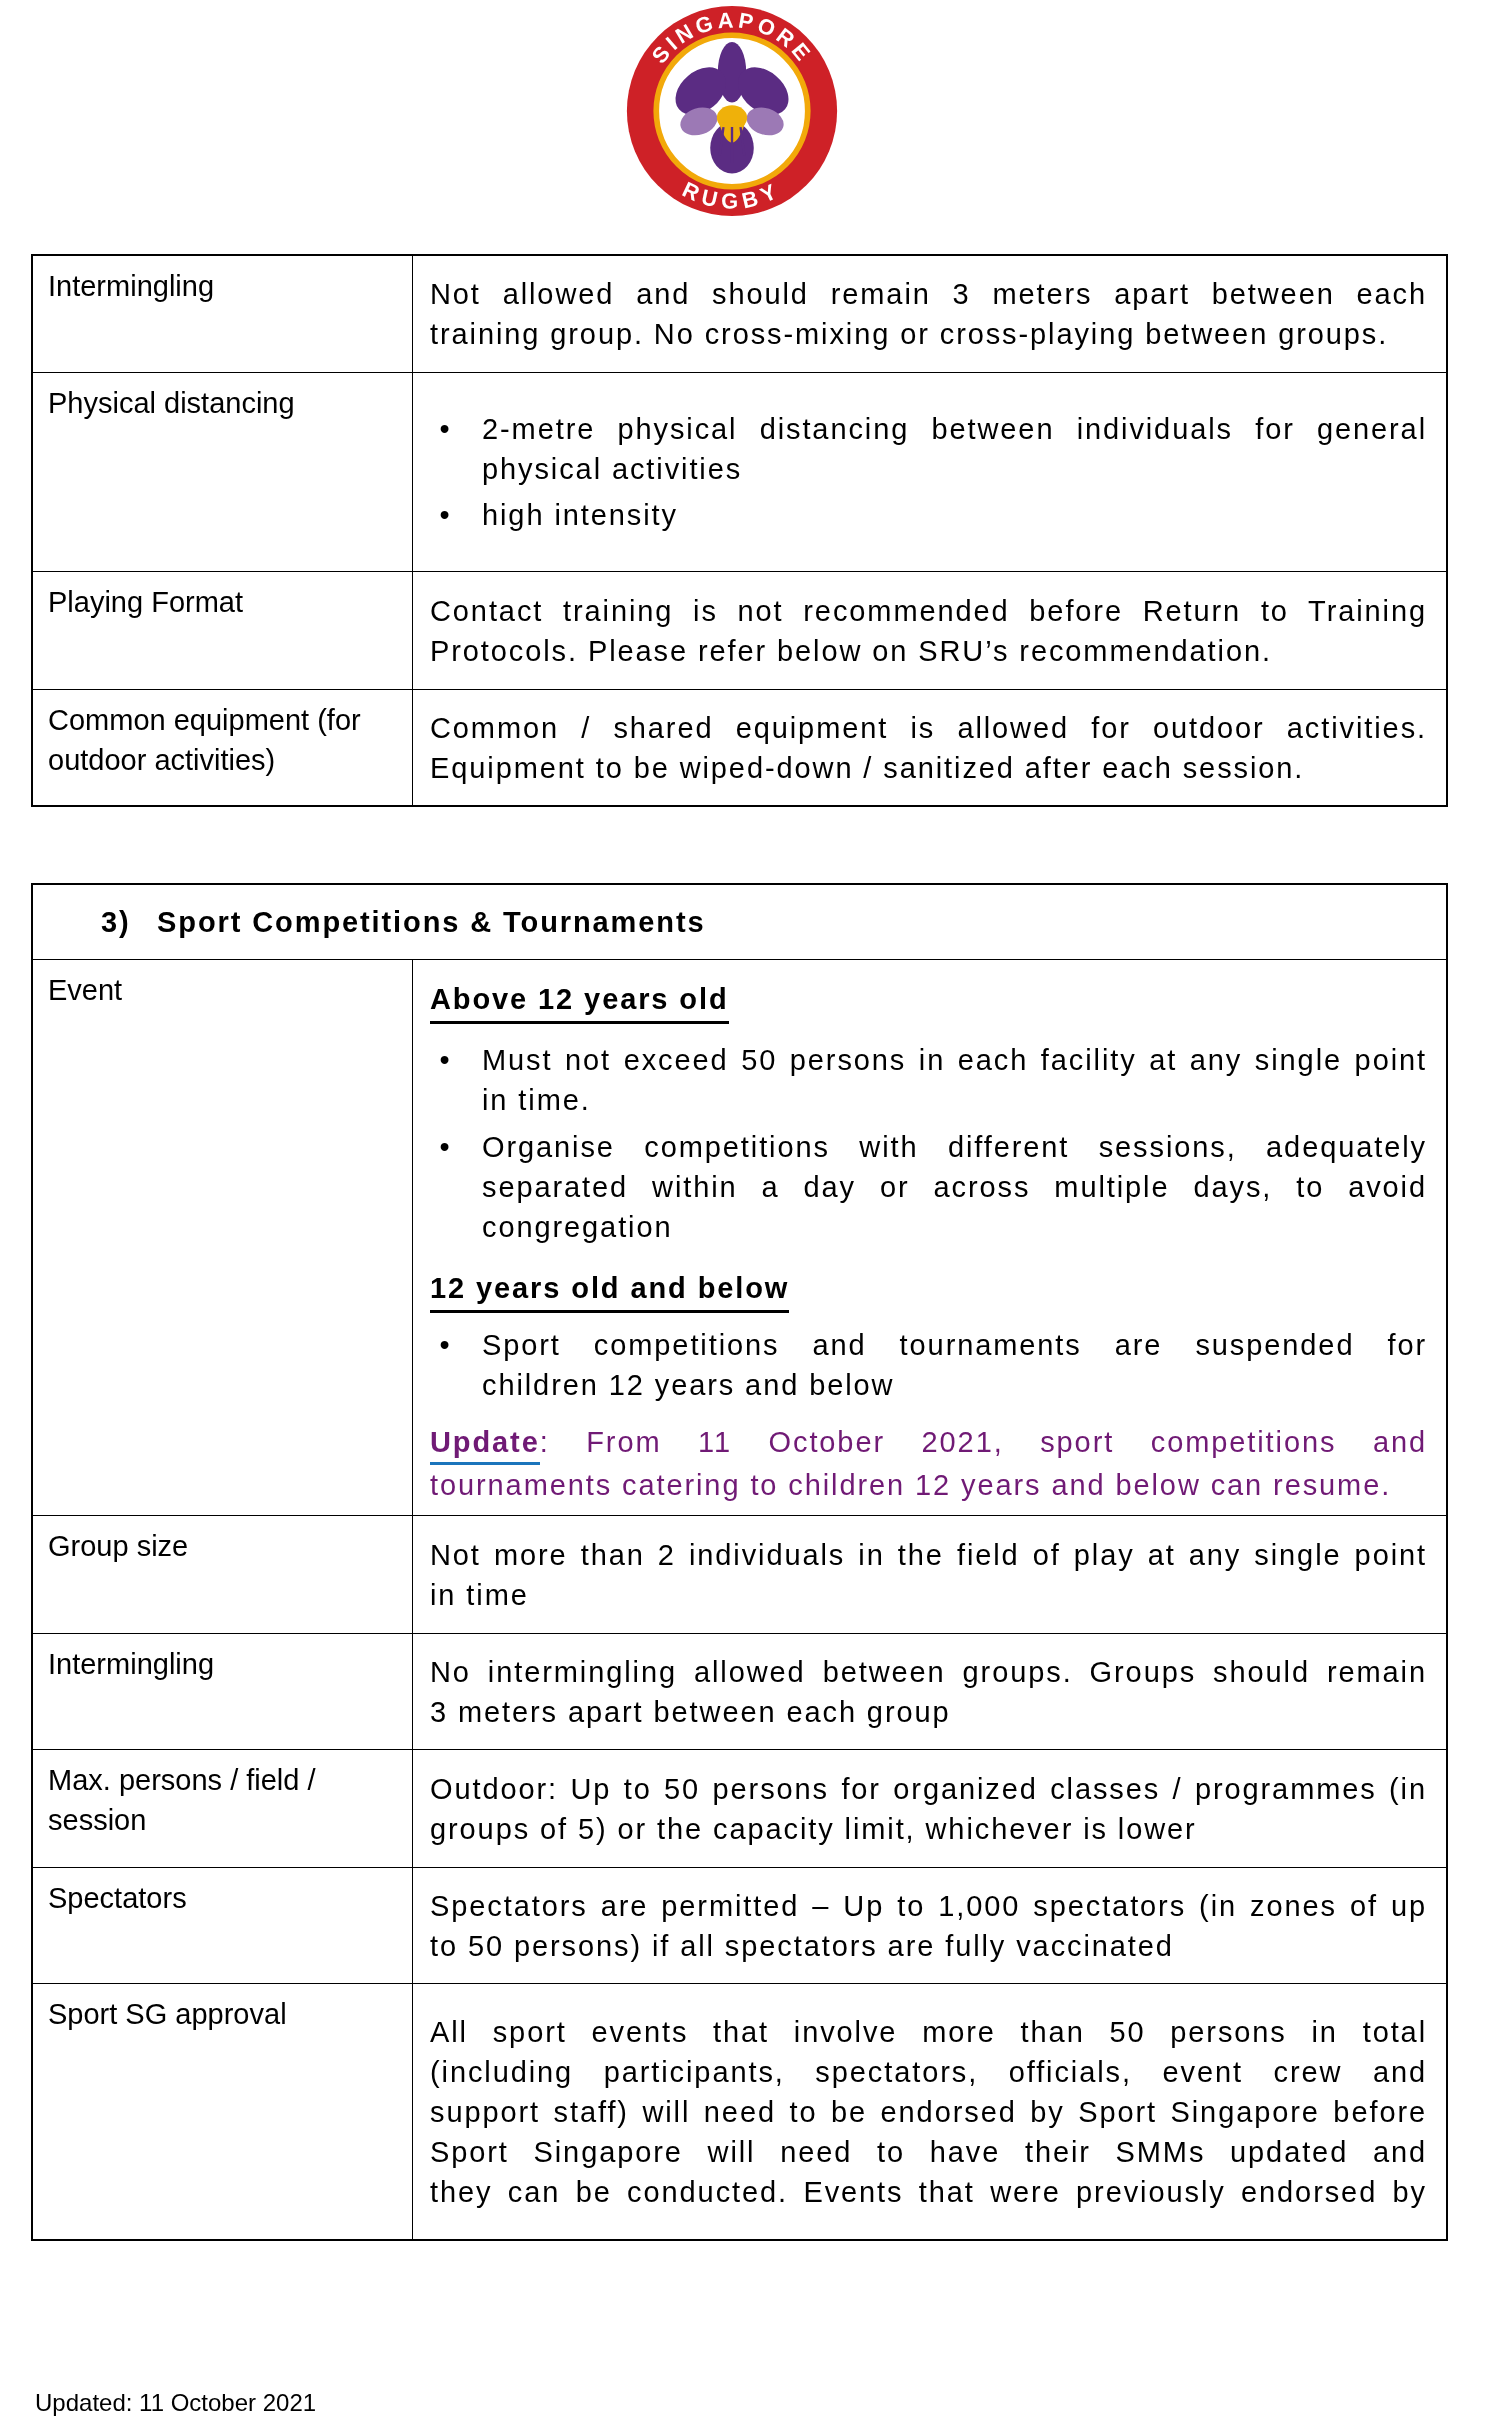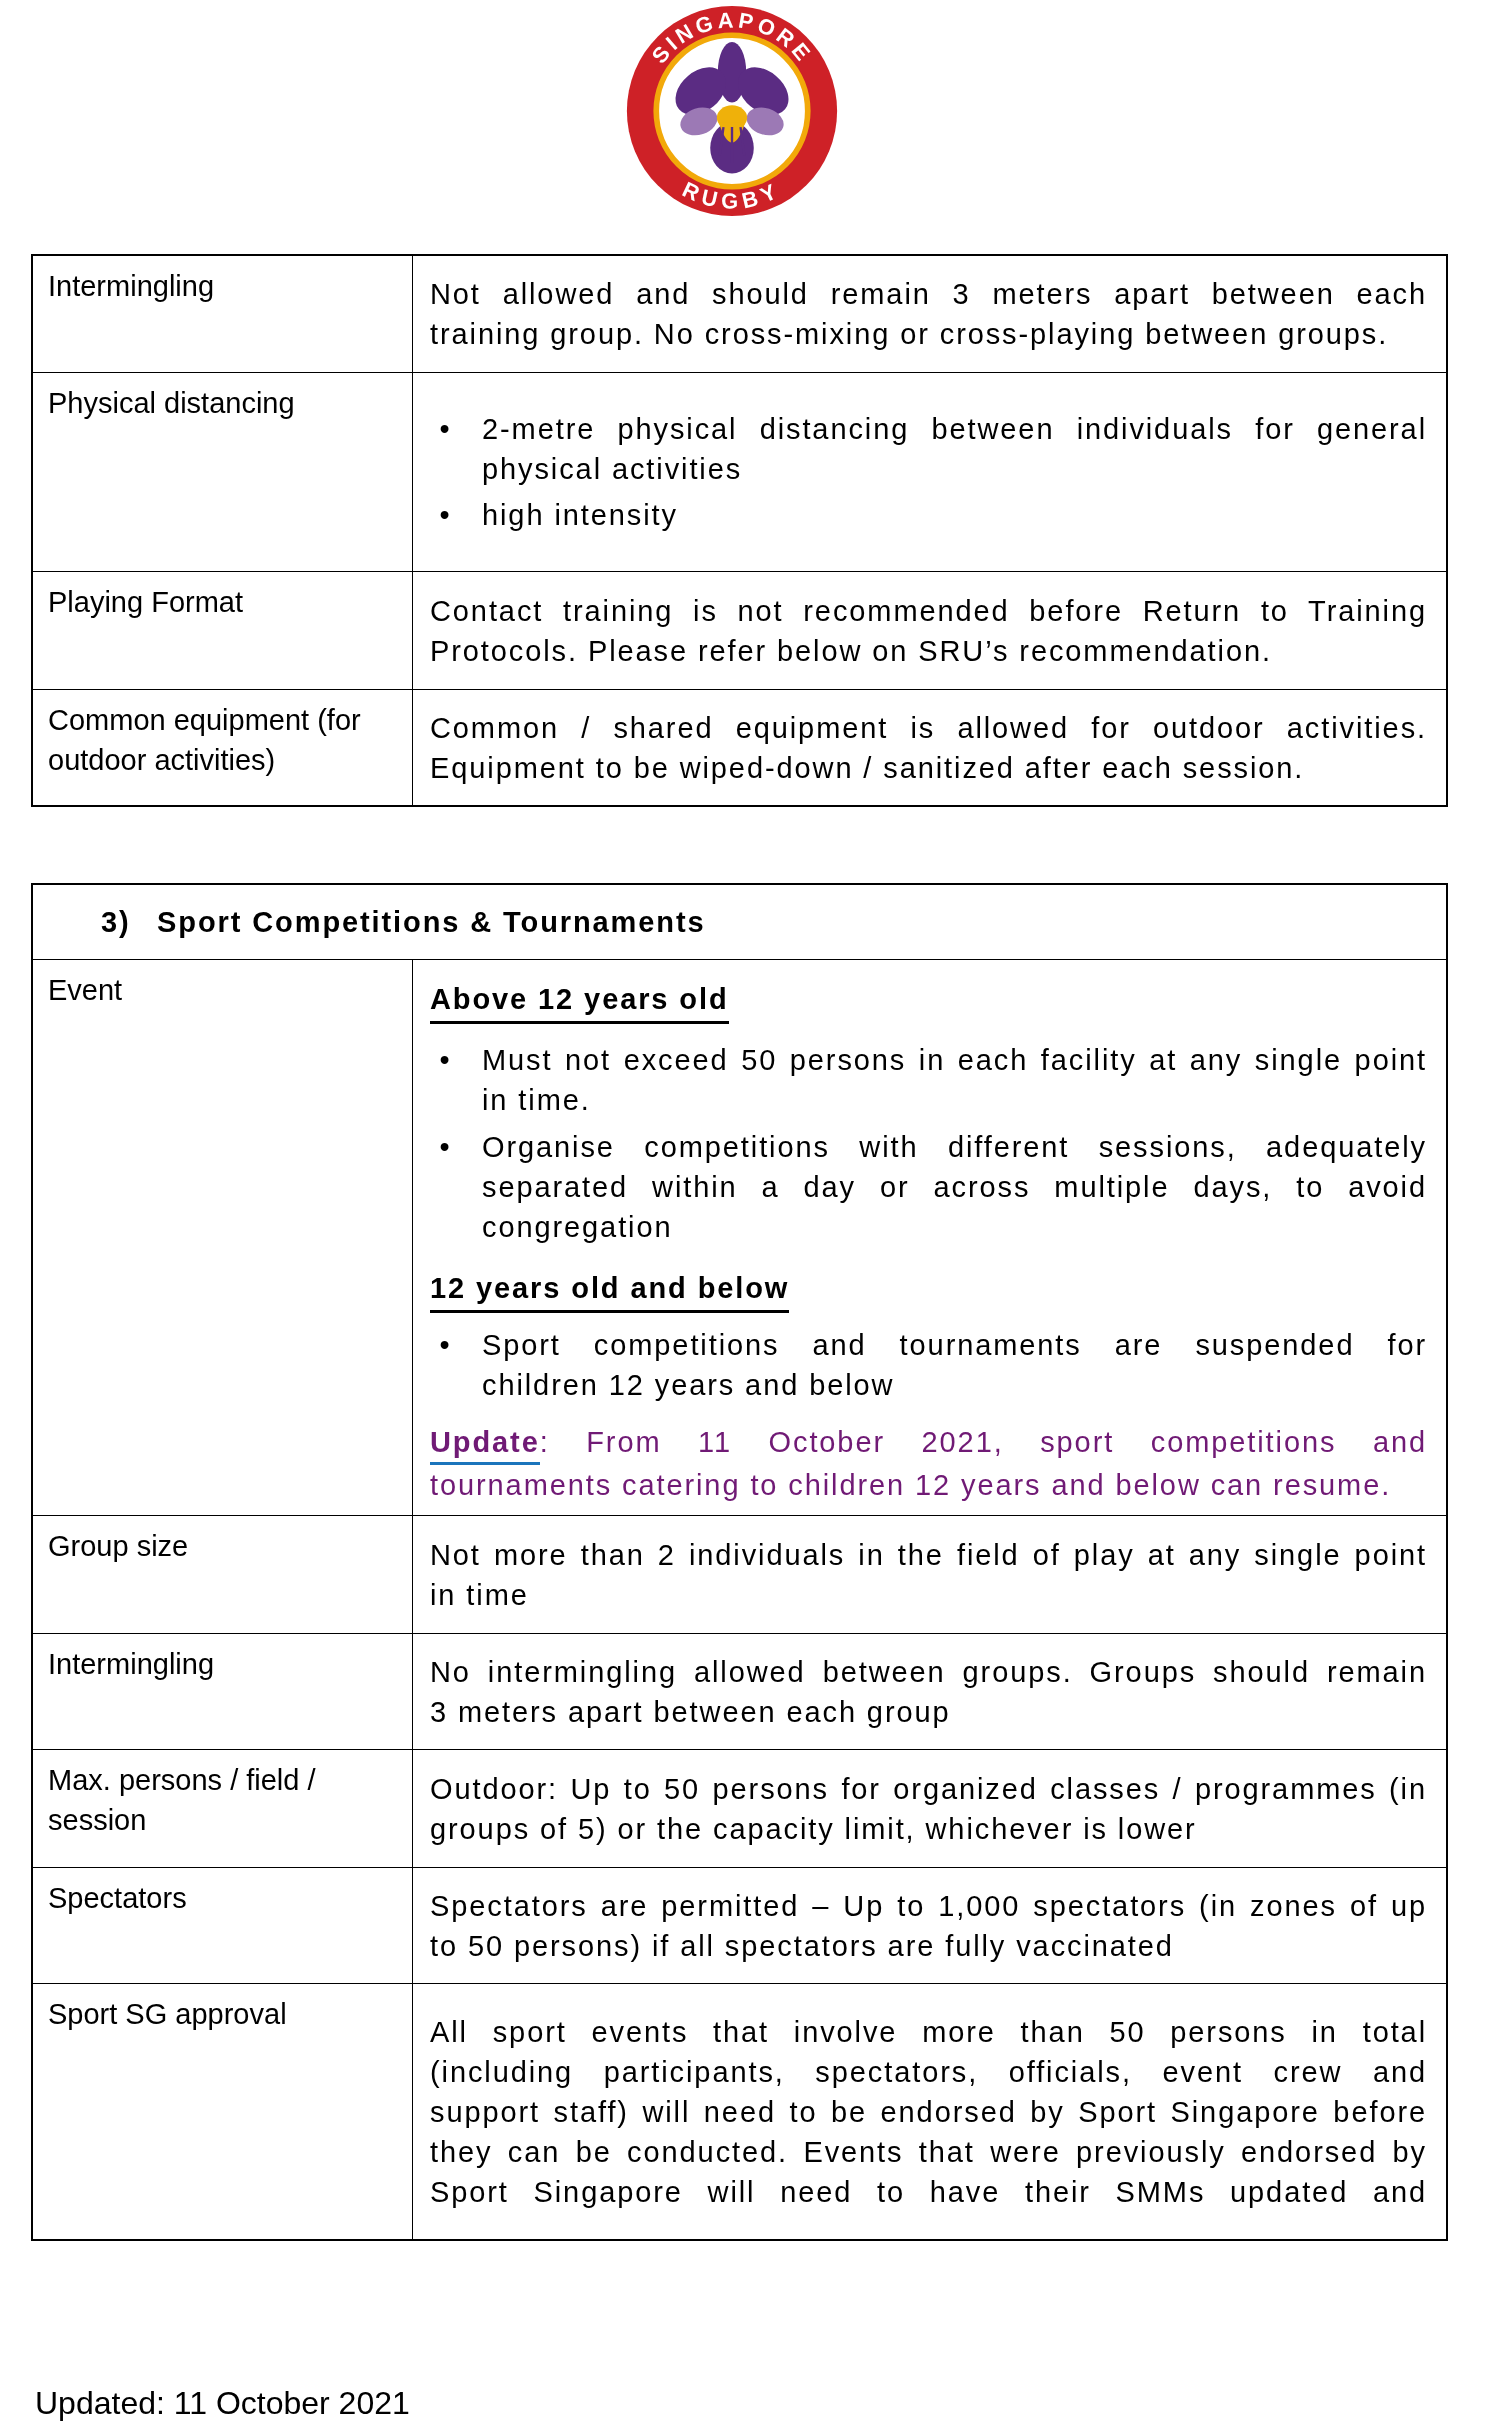--- a/index.html
+++ b/index.html
@@ -36,21 +36,21 @@
   .hcell{flex:1;display:flex;align-items:center;padding-left:68px;font-weight:bold;letter-spacing:1.9px;}
   .hcell .hnum{margin-right:26.5px;}
   
   .sub{font-weight:bold;margin:0 0 15px 0;}
   .sub.mt{margin-top:15px;margin-bottom:11.4px;}
   .sub span{border-bottom:3.8px solid #000;padding-bottom:1.9px;display:inline-block;}
   
   .upd{color:#701a75;margin-top:9.5px;}
   .upd .ulabel{font-weight:bold;border-bottom:3.8px solid #1B75BC;padding-bottom:0.9px;display:inline-block;}
   
-  .footer{position:absolute;left:35px;top:2383px;font-size:32px;letter-spacing:0;}
+  .footer{position:absolute;left:35px;top:2383px;font-size:24px;letter-spacing:0;}
 </style>
 </head>
 <body>
 
 <div class="page">
 
   <div class="logo">
     <svg viewBox="0 0 226 226" width="214" height="214" style="font-size:31px">
       <defs>
         <path id="arcTop" d="M 25 113 A 88 88 0 0 1 201 113"></path>
@@ -225,22 +225,22 @@
     </div>
 
     <div class="row" style="min-height:256px">
       <div class="lcell">
           <div>Sport SG approval</div>
         </div>
       <div class="rcell">
         <div class="jl">All sport events that involve more than 50 persons in total</div>
         <div class="jl">(including participants, spectators, officials, event crew and</div>
         <div class="jl">support staff) will need to be endorsed by Sport Singapore before</div>
+        <div class="jl">Sport Singapore will need to have their SMMs updated and</div>
         <div class="jl">they can be conducted. Events that were previously endorsed by</div>
-        <div class="jl">Sport Singapore will need to have their SMMs updated and</div>
       </div>
     </div>
   </div>
 
   <div class="footer">Updated: 11 October 2021</div>
 
 </div>
 
 
 </body></html>

